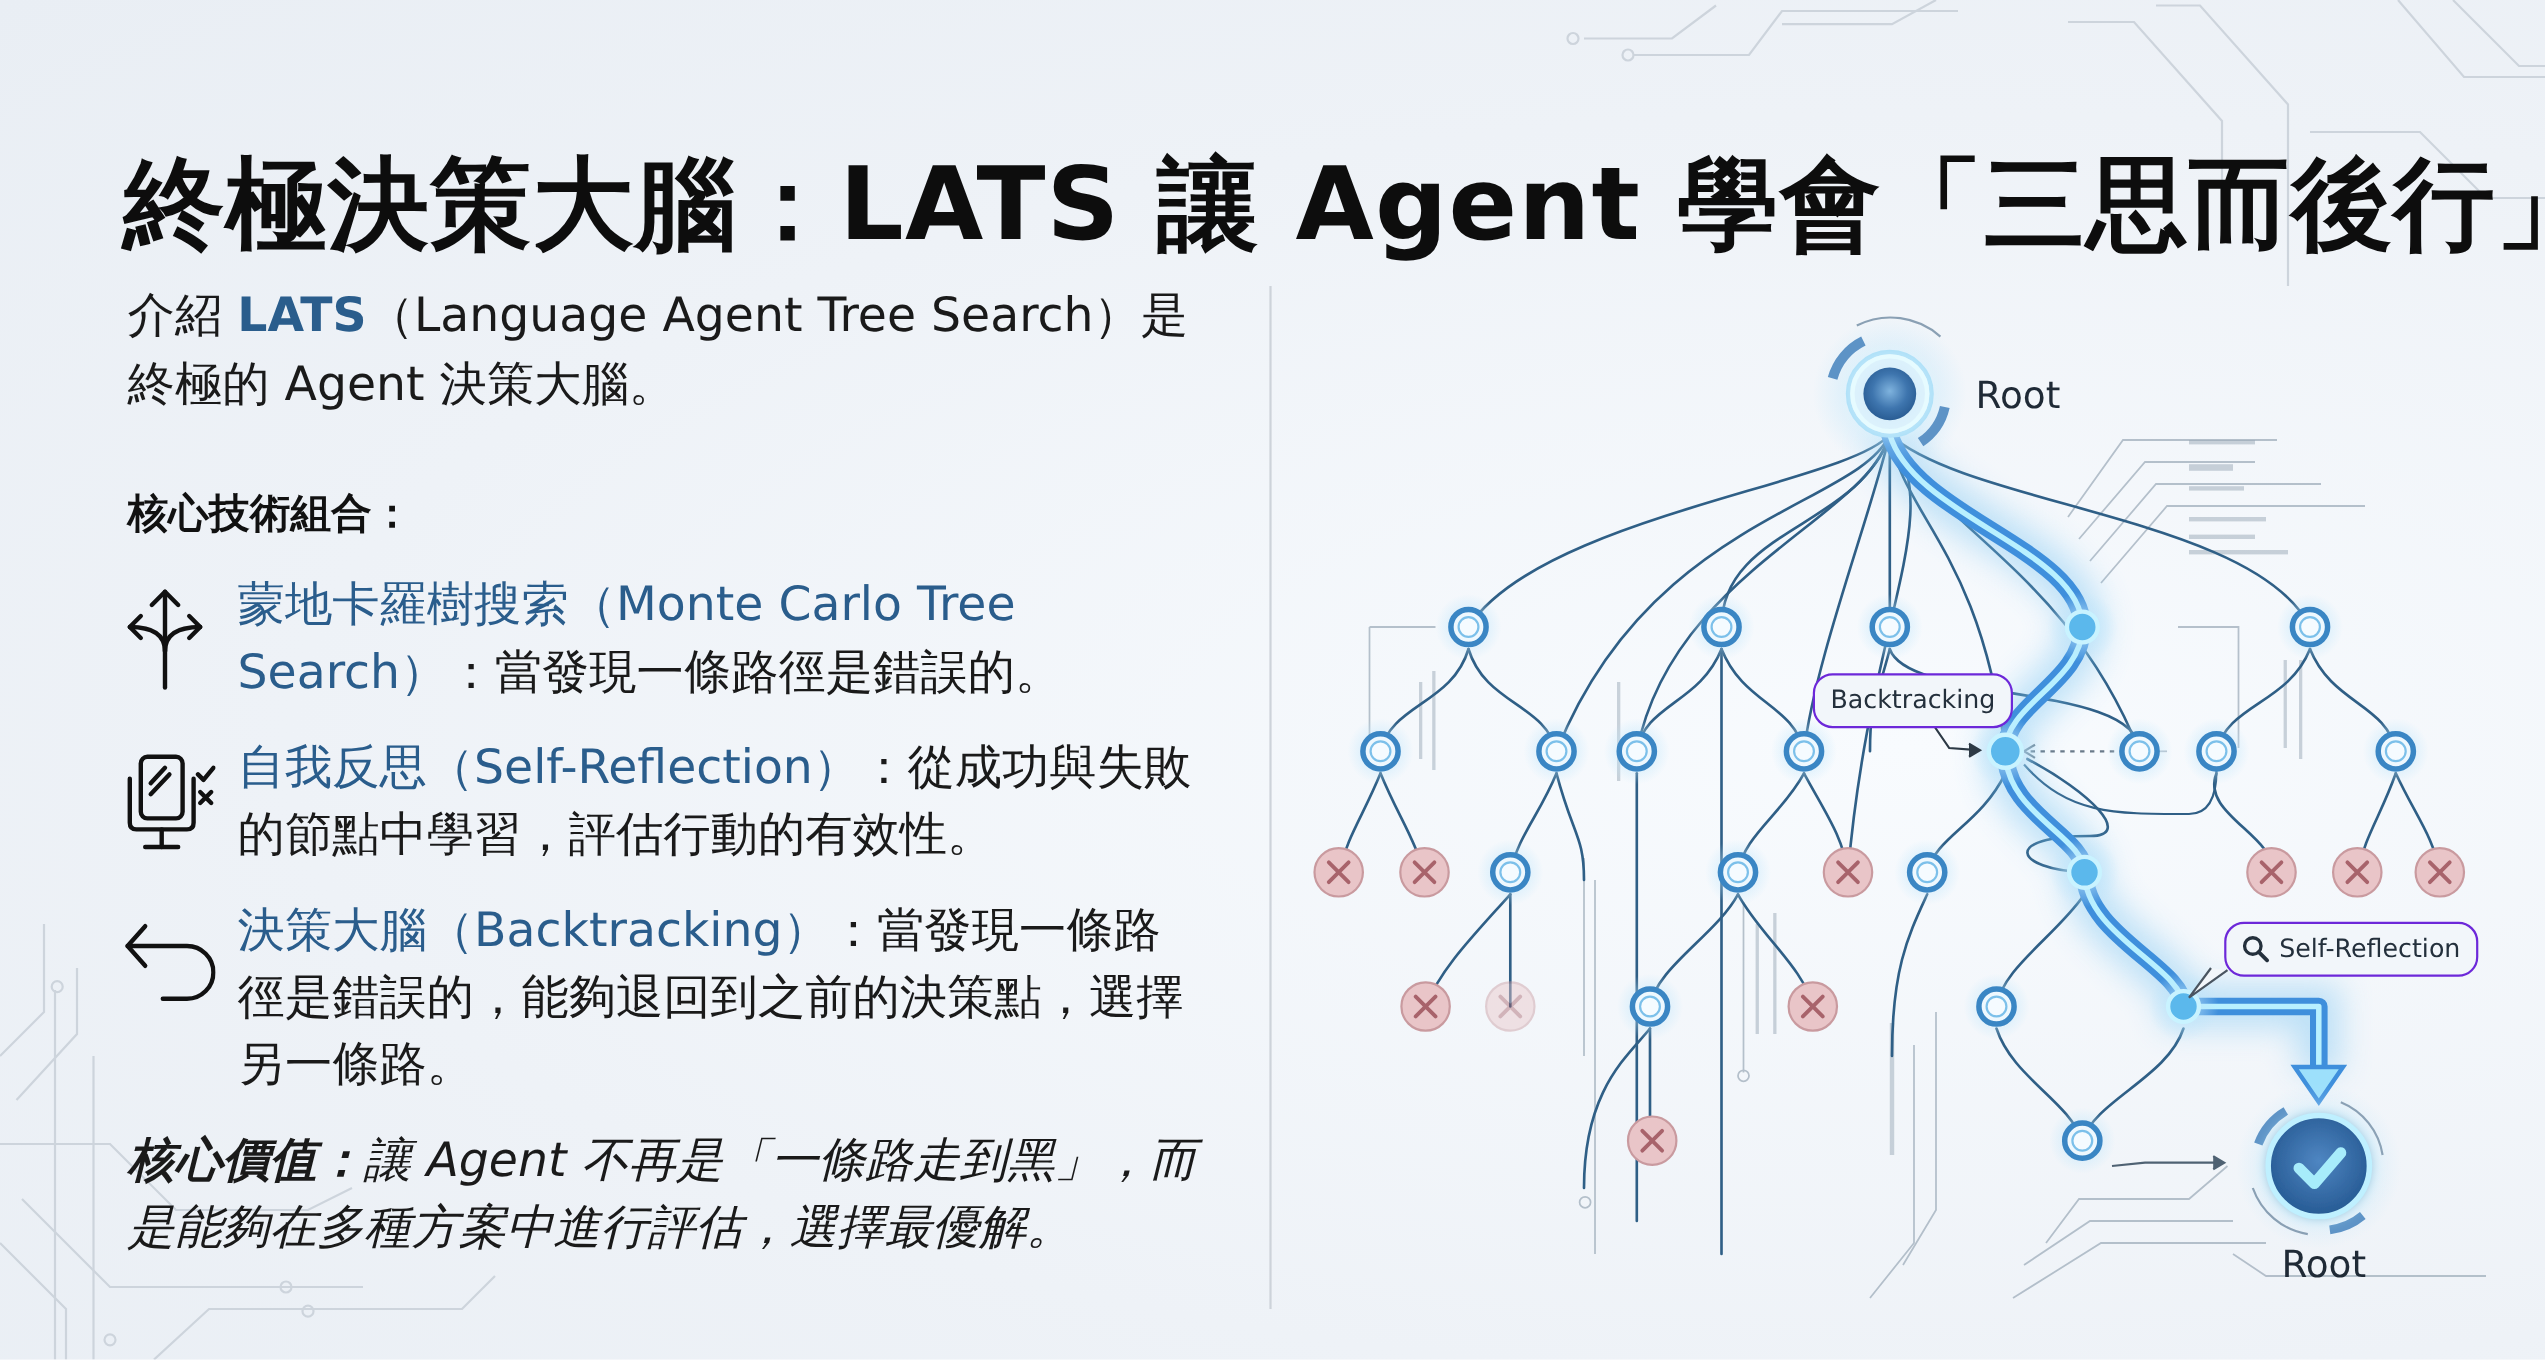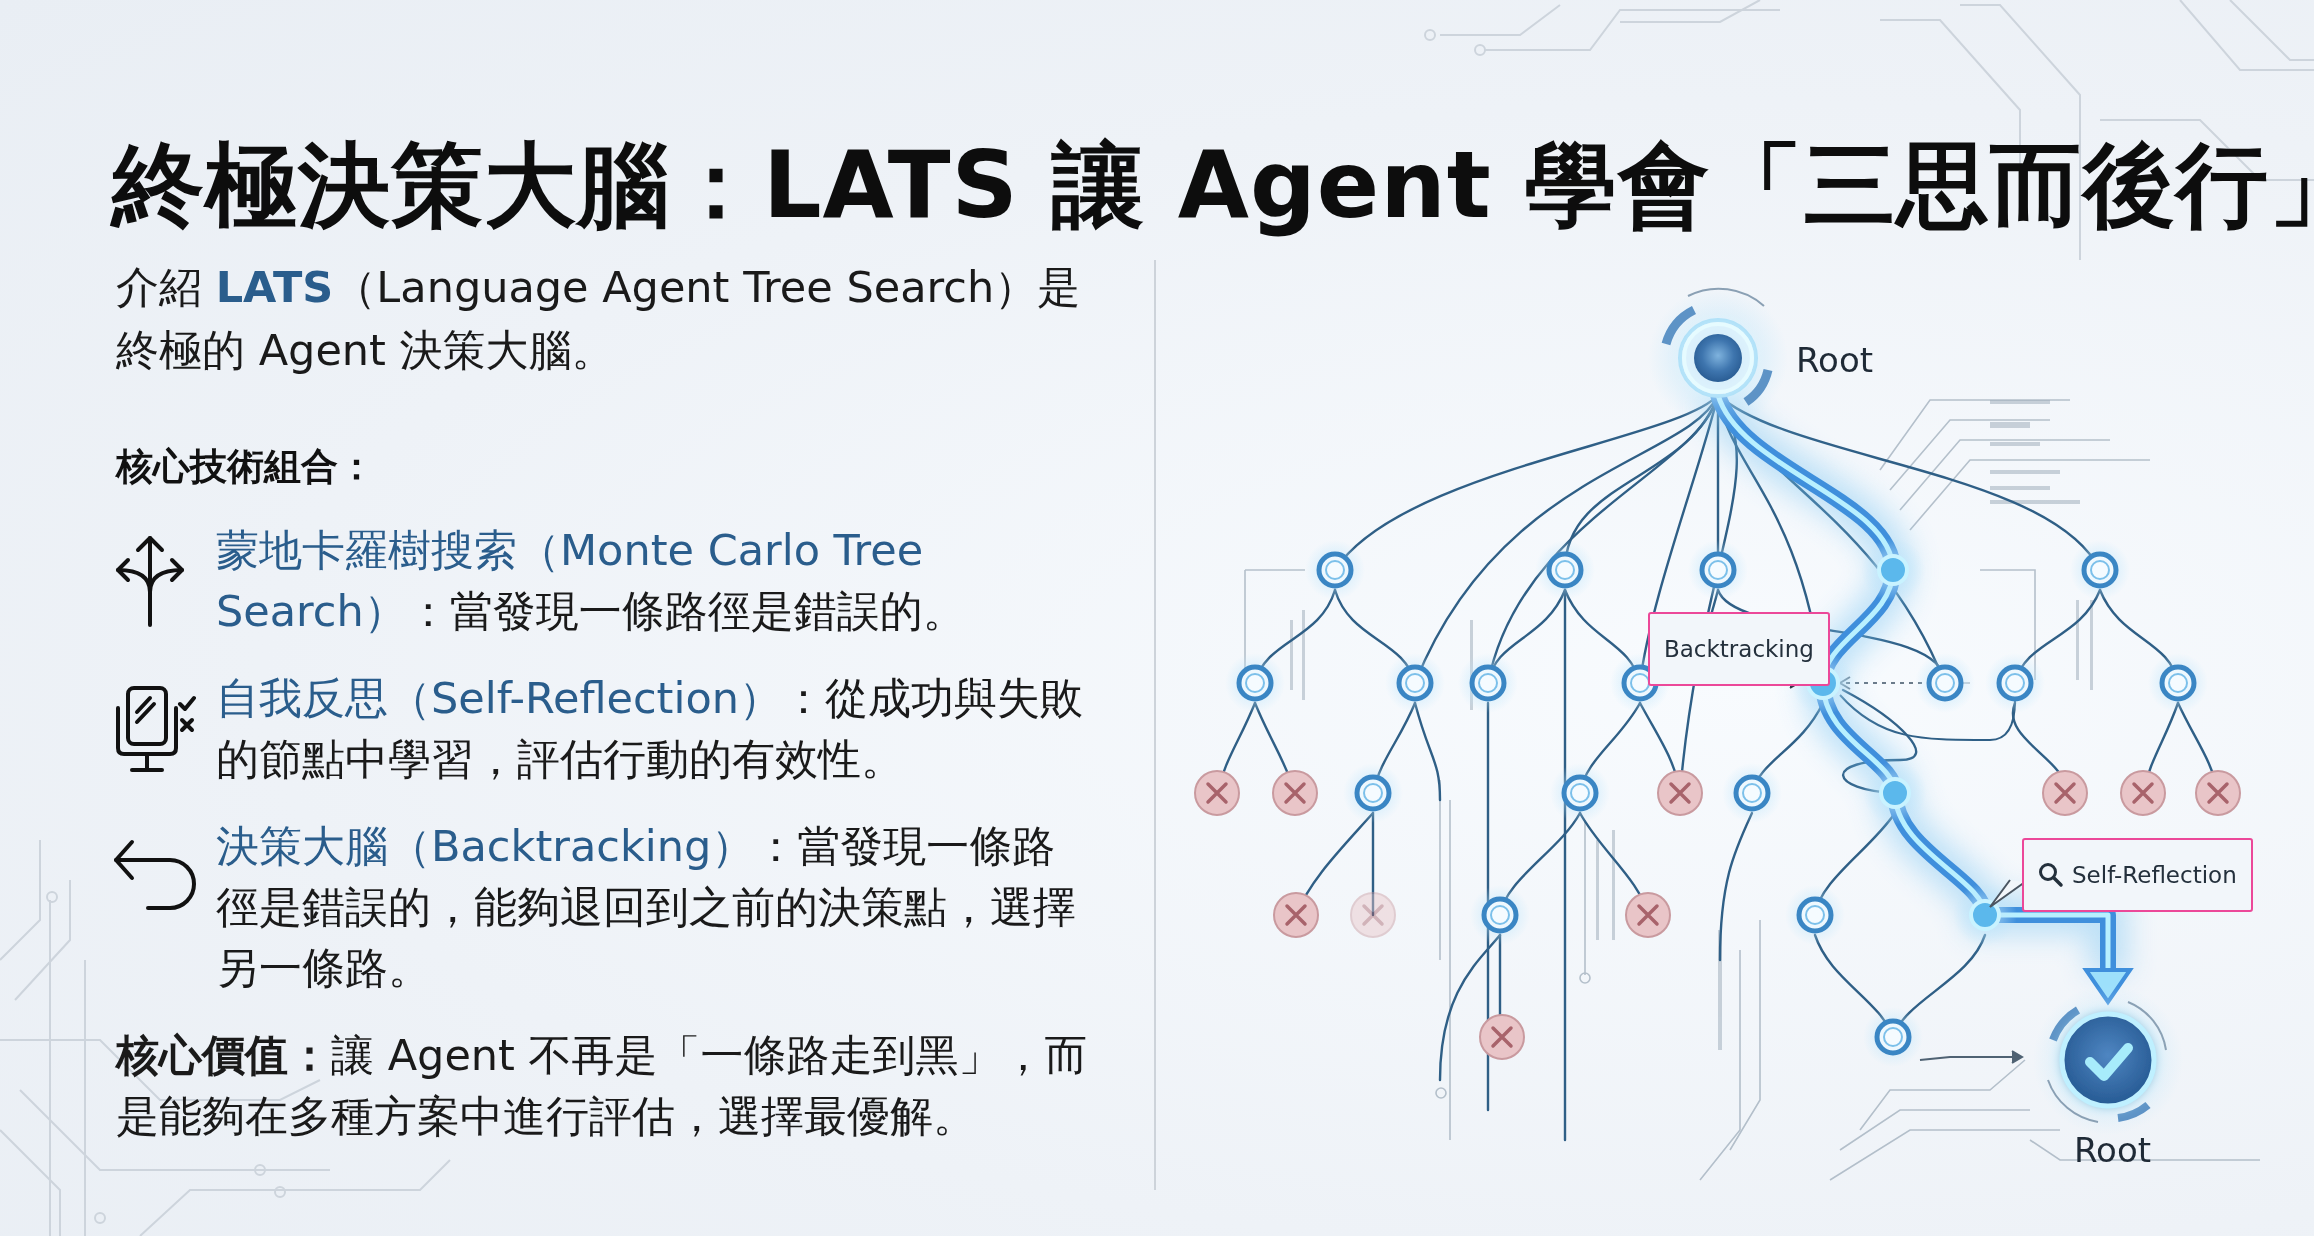--- a/index.html
+++ b/index.html
@@ -16,28 +16,28 @@
     color: #0d0d0d; white-space: nowrap;
   }
   .left-col { position: absolute; left: 116px; top: 256px; width: 980px; }
   .intro { font-size: 43px; line-height: 63px; color: #1a1a1a; }
   .accent { color: #2a5d8c; font-weight: bold; }
   .section-h { font-size: 37px; font-weight: bold; margin-top: 60px; margin-bottom: 28px; }
   .tech-item { display: flex; align-items: flex-start; margin-bottom: 26px; }
   .tech-icon { width: 100px; flex: 0 0 100px; height: 120px; display: flex; align-items: center; justify-content: flex-start; margin-left: -6px; }
   .tech-text { font-size: 43px; line-height: 61px; color: #1a1a1a; margin-left: 6px; }
   .tech-name { color: #2a5d8c; font-weight: normal; }
-  .core-value { font-size: 43px; line-height: 61px; color: #1a1a1a; }
+  .core-value { font-size: 43px; line-height: 61px; color: #1a1a1a; font-style: italic; }
   .core-label { font-weight: bold; }
   .divider { position: absolute; left: 1154px; top: 260px; width: 2px; height: 930px; background: #cdd3da; }
   .diagram { position: absolute; left: 0; top: 0; width: 2314px; height: 1236px; }
   .diag-label { position: absolute; font-size: 34px; color: #1f2a36; white-space: nowrap; }
   .callout {
-    position: absolute; background: #f2f6fa; border: 2px solid #ec4899; border-radius: 3px;
-    font-size: 23px; color: #24303c; padding: 22px 14px; white-space: nowrap;
+    position: absolute; background: #f2f6fa; border: 2px solid #6d28d9; border-radius: 18px;
+    font-size: 23px; color: #24303c; padding: 10px 14px; white-space: nowrap;
     display: flex; align-items: center; gap: 8px;
   }
 </style>
 </head>
 <body>
 
 <svg class="bg-deco" width="2314" height="1236" viewBox="0 0 2314 1236">
   <g fill="none" stroke="#cdd4dc" stroke-width="2">
     <path d="M1440 35 L1520 35 L1560 5"></path>
     <path d="M1430 35 m-5 0 a5 5 0 1 0 10 0 a5 5 0 1 0 -10 0"></path>

